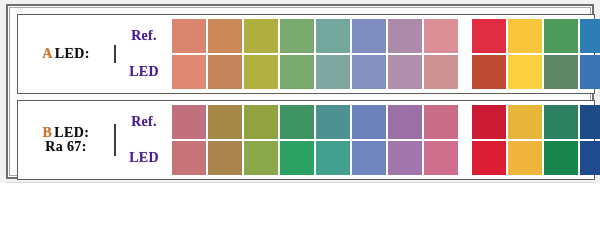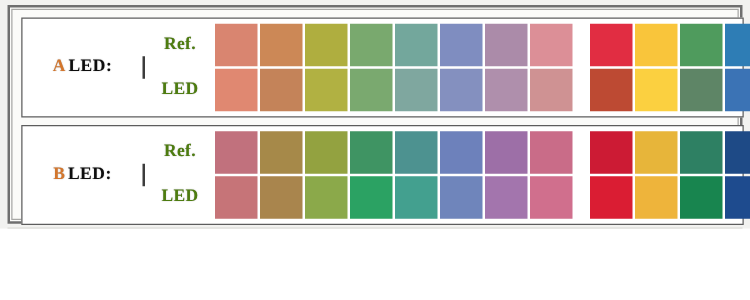--- a/index.html
+++ b/index.html
@@ -95,21 +95,21 @@
     display: flex;
     flex-direction: column;
     justify-content: space-around;
     border-right: 0;
   }
   .rowname {
     font-weight: bold;
     font-size: 14px;
     line-height: 1;
     letter-spacing: 0.3px;
-    color: #4d7c0f;
+    color: #4c1d95;
     text-align: center;
     white-space: nowrap;
     text-shadow: 0 0 1px rgba(0,0,0,0.35);
     height: 36px;
     display: flex;
     align-items: center;
     justify-content: center;
   }
 
   
@@ -199,20 +199,21 @@
             <div class="swatch" style="background: rgb(59, 115, 181);"></div>
           </div>
       </div>
     </div>
 
     <div class="block block-b">
       <div class="label-col">
         <div class="label-line">
           <span class="src-letter">B</span><span>LED:</span>
         </div>
+        <div class="label-line">Ra 67:</div>
       </div>
 
       <div class="rowname-col">
         <div class="rowname">Ref.</div>
         <div class="rowname">LED</div>
       </div>
 
       <div class="swatch-area">
         <div class="swatch-row">
             <div class="swatch" style="background: rgb(193, 113, 125);"></div>

